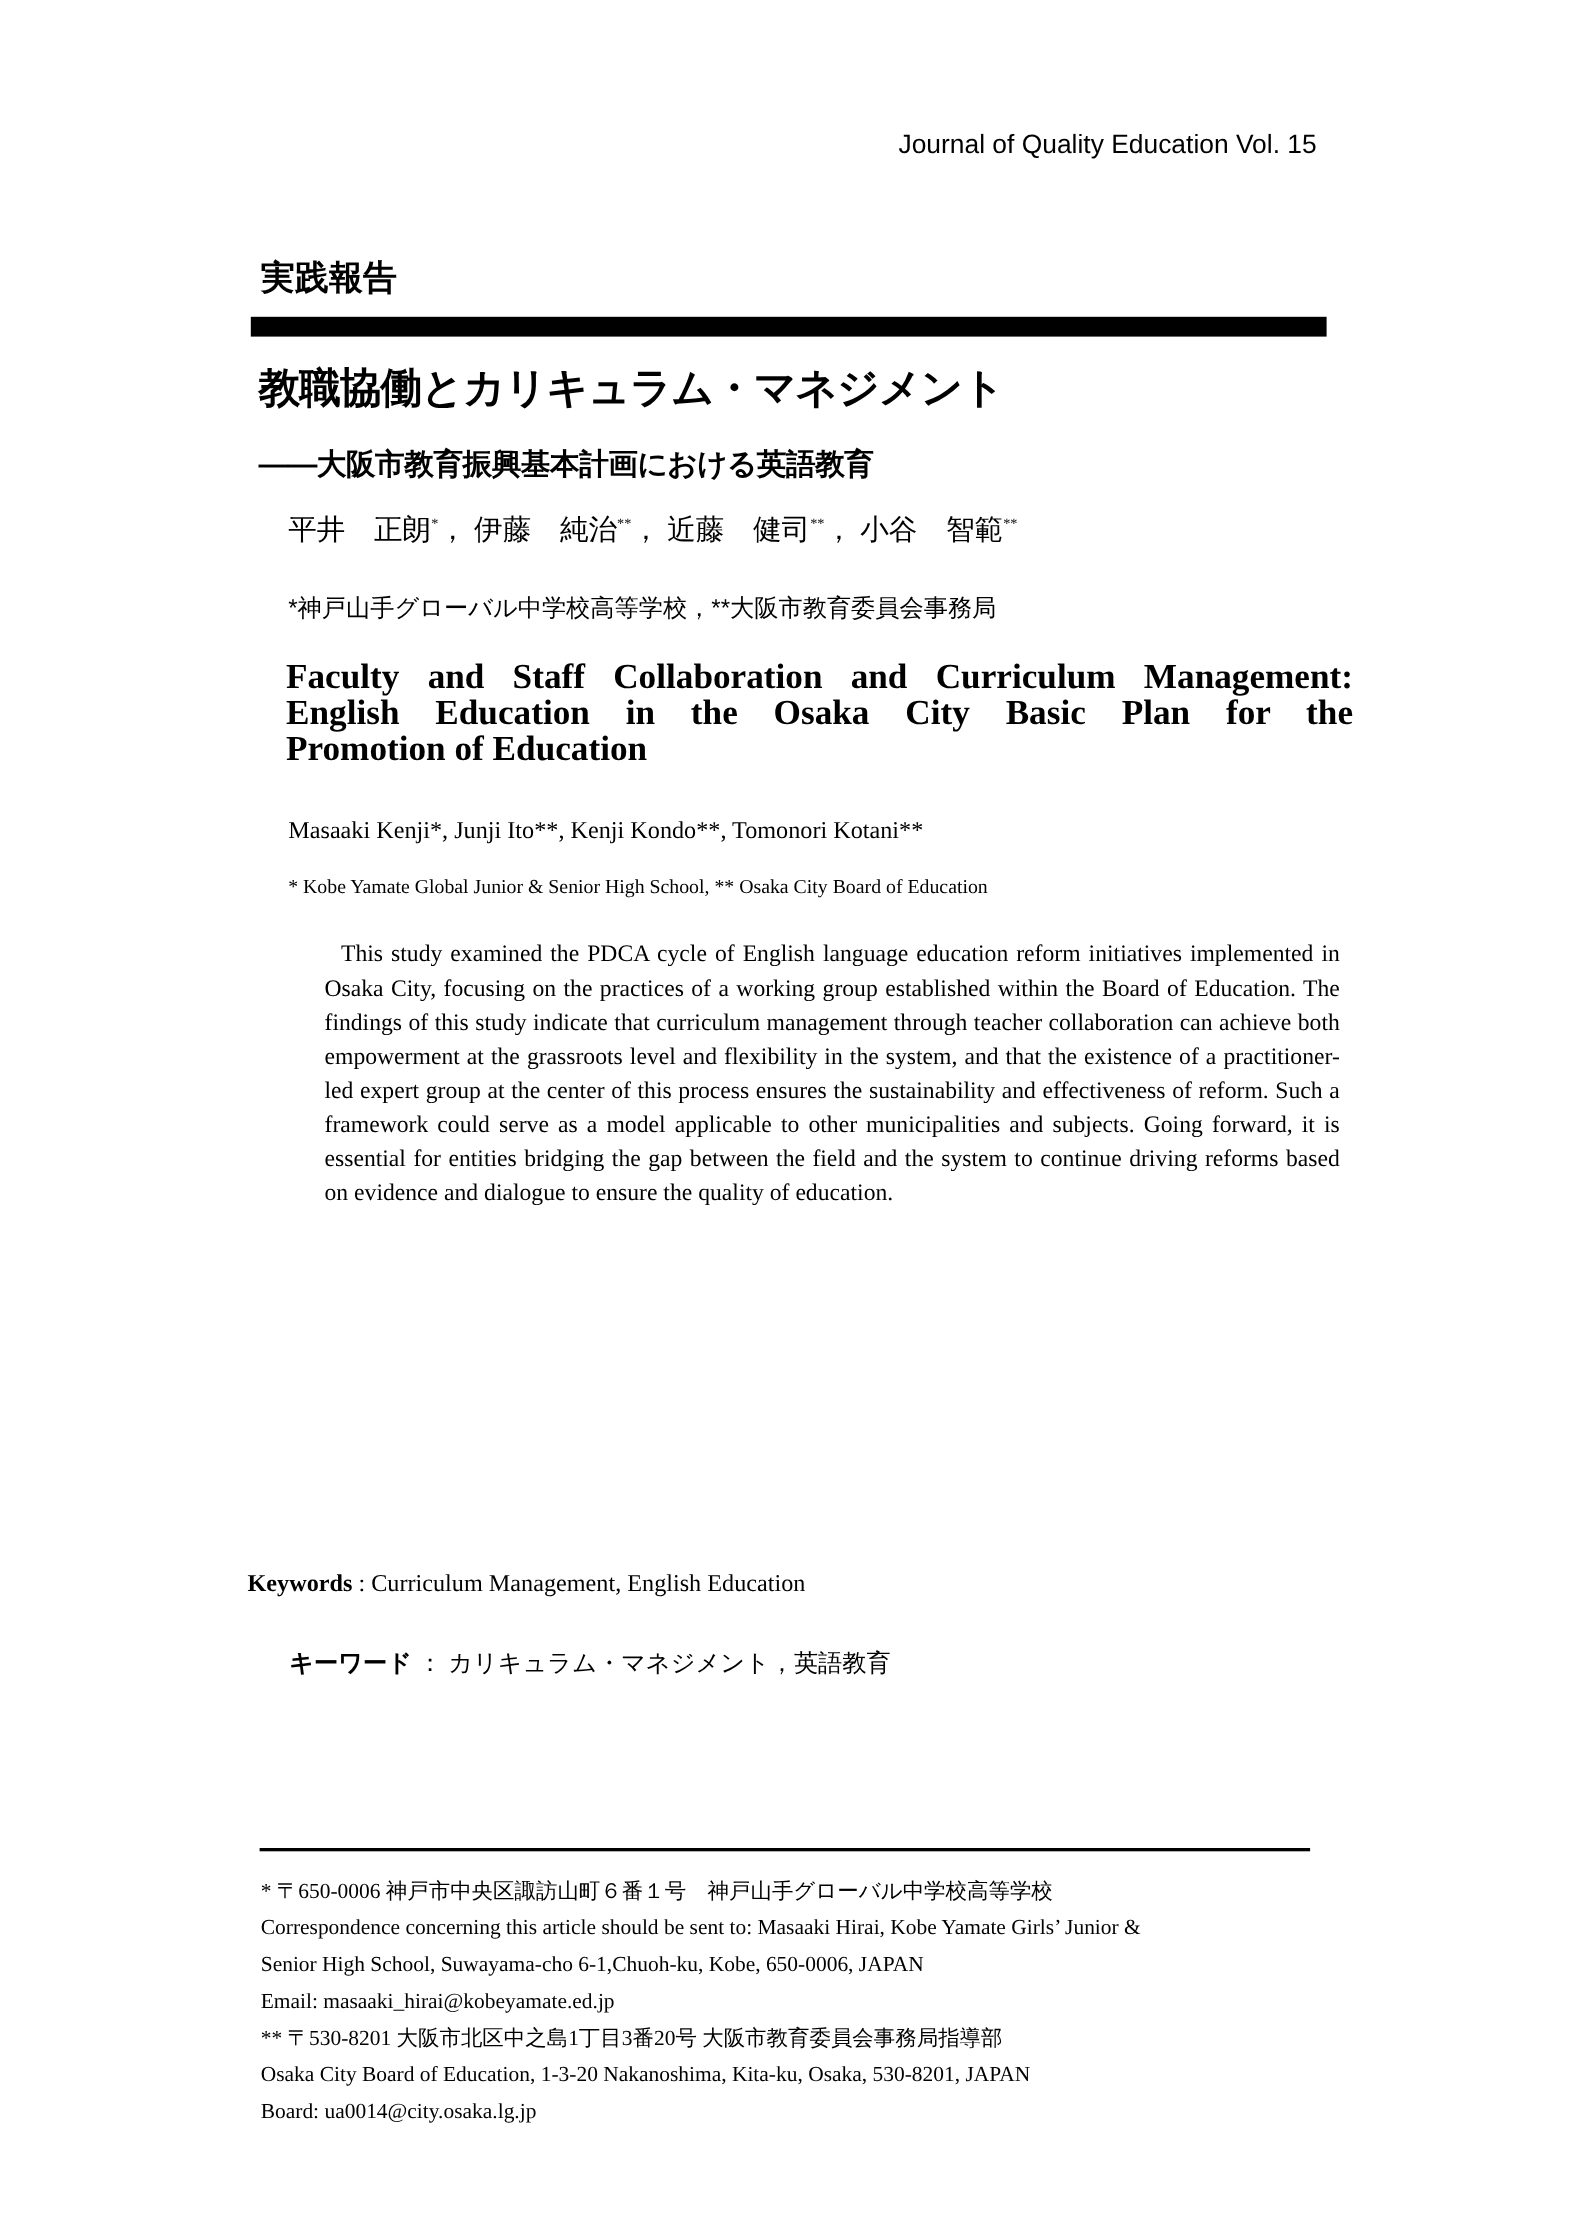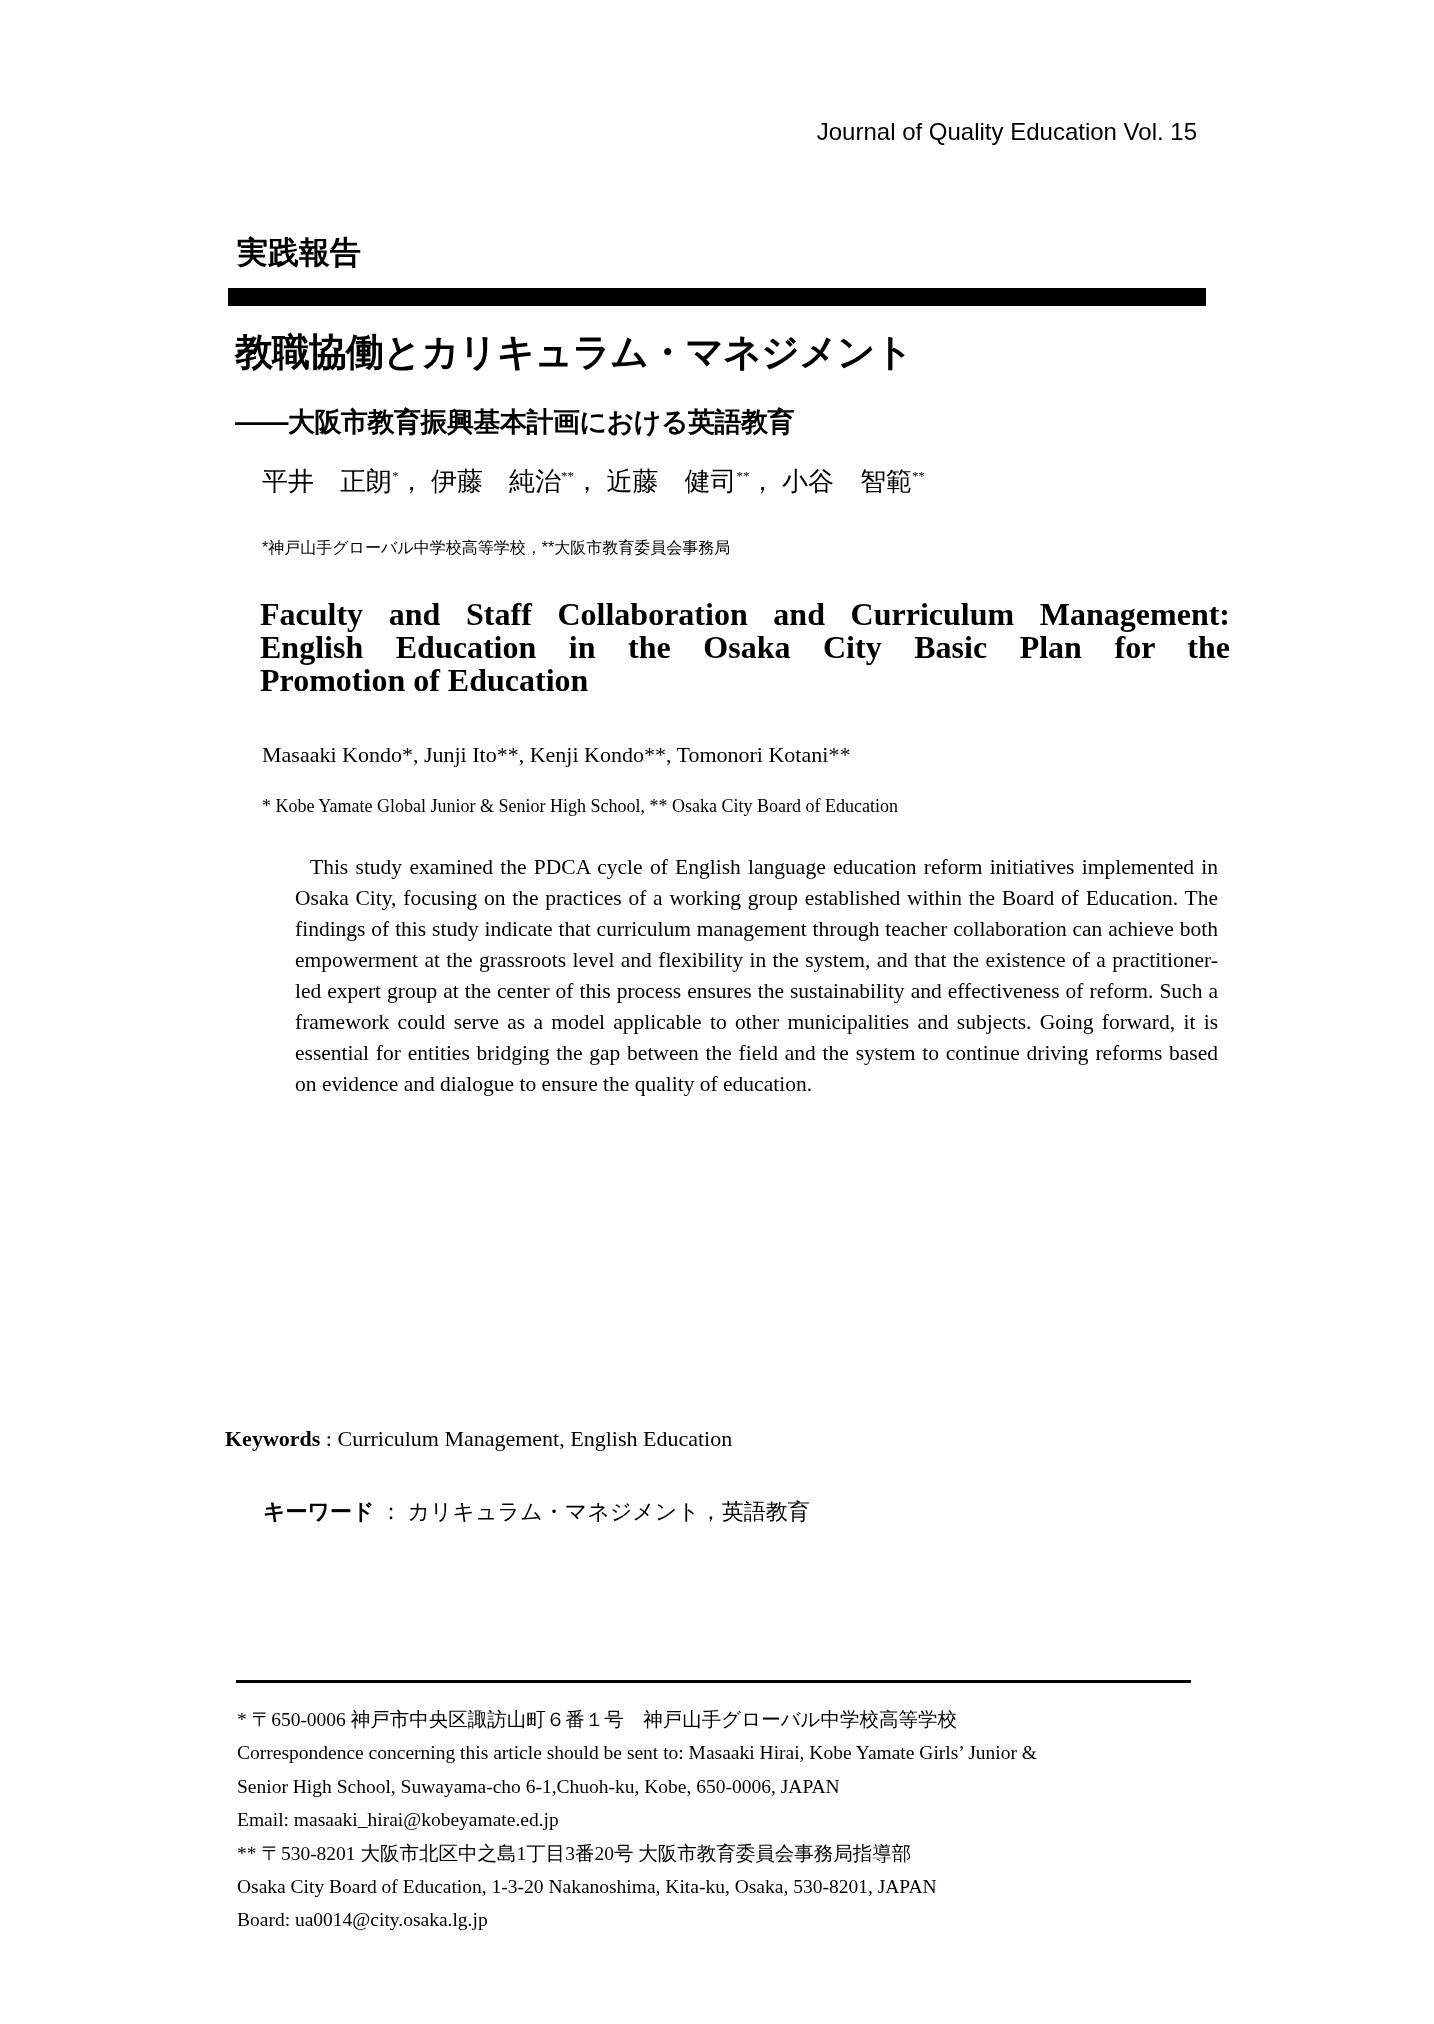--- a/index.html
+++ b/index.html
@@ -8,21 +8,21 @@
   .sans { font-family: "Liberation Sans", "DejaVu Sans", sans-serif; }
   .serif { font-family: "Liberation Serif", "DejaVu Serif", serif; }
 
   #journal-header { right: 237px; top: 118px; font-size: 24px; letter-spacing: 0px; }
   #category { left: 237px; top: 232px; font-size: 31px; font-weight: bold; }
   #title-bar { left: 228px; top: 288px; width: 978px; height: 18px; background: #000; }
   #jp-title { left: 235px; top: 327px; font-size: 38px; font-weight: bold; letter-spacing: -1px; }
   #jp-subtitle { left: 235px; top: 404px; font-size: 27px; font-weight: bold; letter-spacing: -0.5px; text-align: center; }
   #jp-authors { left: 262px; top: 464px; font-size: 26px; }
   #jp-authors sup, #en-authors sup { font-size: 13px; vertical-align: 10px; }
-  #jp-affil { left: 262px; top: 538px; font-size: 16px; }
+  #jp-affil { left: 262px; top: 538px; font-size: 22px; }
 
   #en-title { left: 260px; top: 598px; width: 970px; font-size: 32px; font-weight: bold; line-height: 33px; text-align: justify; white-space: normal; }
   #en-title span { display: block; text-align: justify; text-align-last: justify; }
   #en-title span.last { text-align-last: left; }
 
   #en-authors { left: 262px; top: 742px; font-size: 22px; }
   #en-affil { left: 262px; top: 796px; font-size: 18px; }
 
   #abstract { left: 295px; top: 852px; width: 923px; font-size: 21.5px; line-height: 31px; text-align: justify; white-space: normal; text-indent: 15px; }
 
@@ -57,21 +57,21 @@
 
 <div id="jp-affil" class="abs sans">*神戸山手グローバル中学校高等学校，**大阪市教育委員会事務局</div>
 
 <div id="en-title" class="abs serif">
   <span>Faculty and Staff Collaboration and Curriculum Management:</span>
   <span>English Education in the Osaka City Basic Plan for the</span>
   <span class="last">Promotion of Education</span>
 </div>
 
 <div id="en-authors" class="abs serif">
-  <span>Masaaki Kondo</span><span>*</span><span>, </span><span>Junji Ito</span><span>**</span><span>, </span><span>Kenji Kondo</span><span>**</span><span>, </span><span>Tomonori Kotani</span><span>**</span>
+  <span>Masaaki Kenji</span><span>*</span><span>, </span><span>Junji Ito</span><span>**</span><span>, </span><span>Kenji Kondo</span><span>**</span><span>, </span><span>Tomonori Kotani</span><span>**</span>
 </div>
 
 <div id="en-affil" class="abs serif">* Kobe Yamate Global Junior &amp; Senior High School, ** Osaka City Board of Education</div>
 
 <div id="abstract" class="abs serif">This study examined the PDCA cycle of English language education reform initiatives implemented in Osaka City, focusing on the practices of a working group established within the Board of Education. The findings of this study indicate that curriculum management through teacher collaboration can achieve both empowerment at the grassroots level and flexibility in the system, and that the existence of a practitioner-led expert group at the center of this process ensures the sustainability and effectiveness of reform. Such a framework could serve as a model applicable to other municipalities and subjects. Going forward, it is essential for entities bridging the gap between the field and the system to continue driving reforms based on evidence and dialogue to ensure the quality of education.</div>
 
 <div id="keywords-en" class="abs serif">
   <span class="kw-label">Keywords</span><span> : </span><span>Curriculum Management, English Education</span>
 </div>
 

